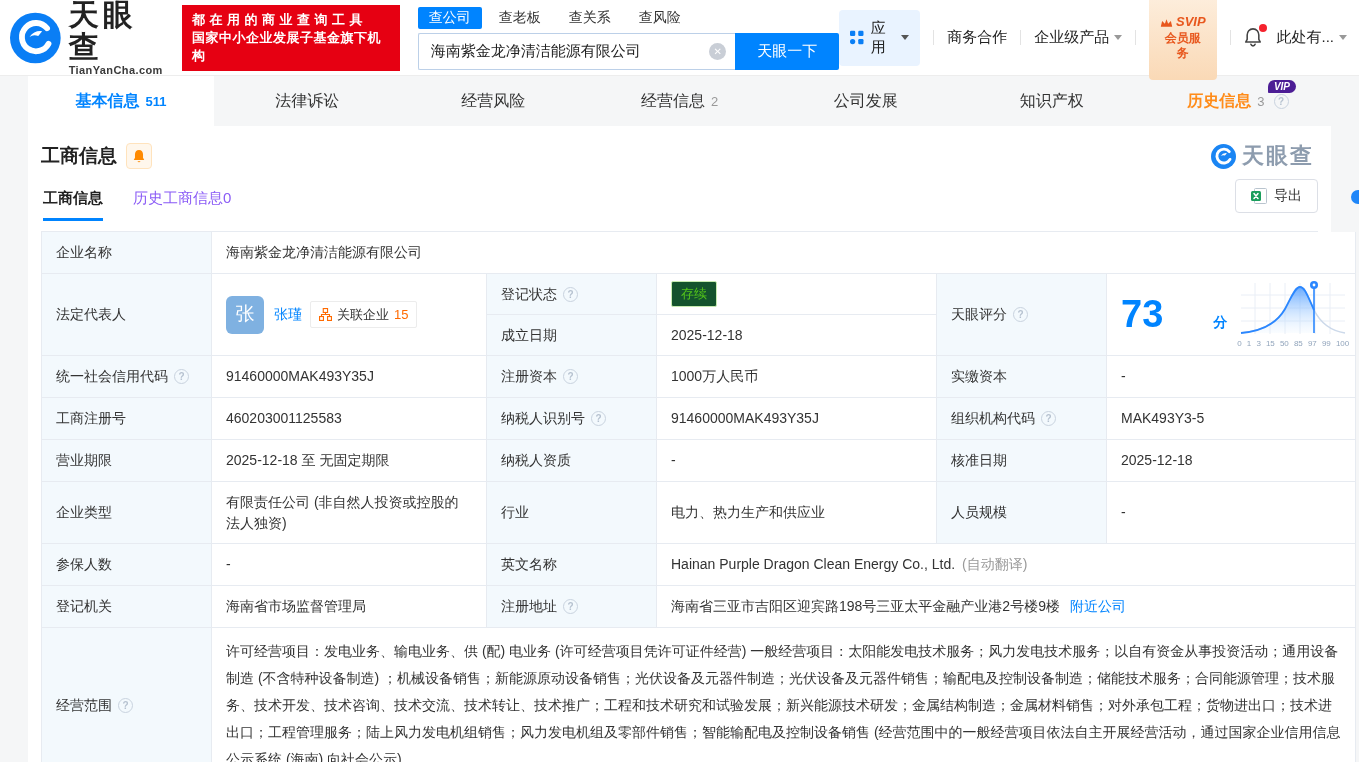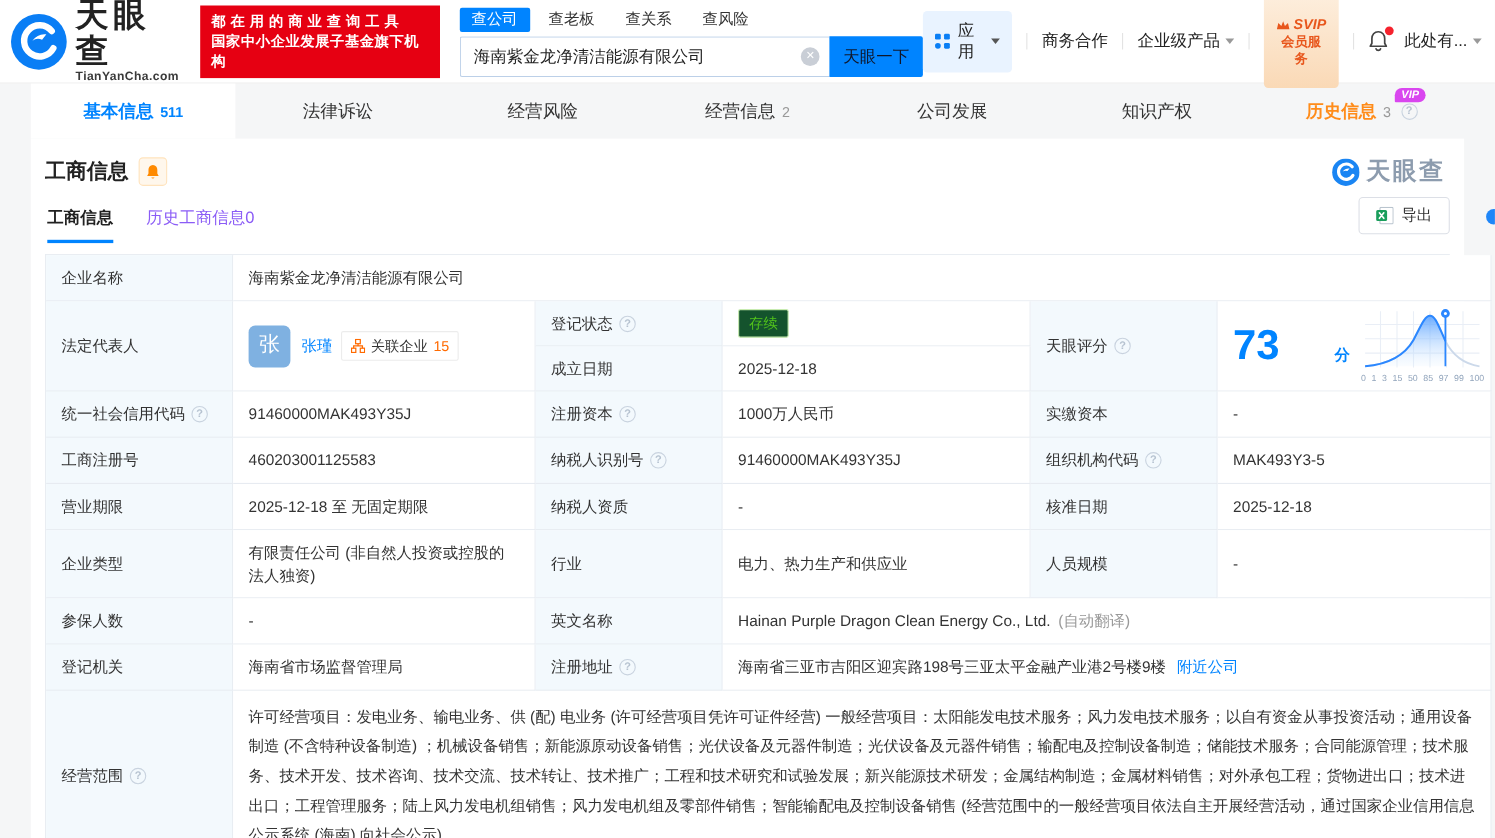--- a/index.html
+++ b/index.html
@@ -20,41 +20,41 @@
   .slogan .l1{font-size:13px; letter-spacing:4.5px; line-height:18px;}
   .slogan .l2{font-size:13px; letter-spacing:0.5px; line-height:18px;}
   .search{margin-left:18px; width:432px; align-self:center;}
   .search-tabs{display:flex; gap:6px; align-items:center; height:25px;}
   .search-tab{font-size:14px; color:#333; padding:2px 11px;}
   .search-tab.active{background:var(--blue); color:#fff; border-radius:2px;}
   .search-row{display:flex; height:37px; margin-top:2px;}
   .search-box{flex:1; display:flex; align-items:center; border:1px solid #bcd0e8; border-right:none; background:#fff; padding:0 9px 0 12px; border-radius:2px 0 0 2px;}
   .search-box input{flex:1; border:none; outline:none; font-size:15px; color:#222; font-family:inherit;}
   .clear-btn{width:17px; height:17px; border-radius:50%; background:#c9ced6; color:#fff; font-size:10px; display:flex; align-items:center; justify-content:center; flex:none;}
-  .search-btn{width:85px; background:var(--blue); color:#0f172a; font-size:15px; border:none; border-radius:0 2px 2px 0; font-family:inherit;}
+  .search-btn{width:104px; background:var(--blue); color:#ffffff; font-size:15px; border:none; border-radius:0 2px 2px 0; font-family:inherit;}
   .top-right{margin-left:auto; display:flex; align-items:center; gap:13px; padding-right:12px;}
   .apps-pill{display:flex; align-items:center; gap:7px; background:#e9f3ff; border-radius:4px; padding:9px 11px; font-size:15px; color:#222;}
   .vdiv{width:1px; height:15px; background:#e3e3e3;}
   .nav-link{font-size:15px; color:#222; display:flex; align-items:center; gap:5px; white-space:nowrap;}
   .caret{width:0; height:0; border-left:4px solid transparent; border-right:4px solid transparent; border-top:5px solid #999; display:inline-block;}
   .caret.dark{border-top-color:#555;}
   .svip{background:linear-gradient(180deg,#fdeedd,#fad9b6); border-radius:4px; padding:19px 11px; text-align:center; color:#e8571d; font-weight:bold; line-height:1.25;}
   .svip .l1{font-size:13px; font-style:italic; display:flex; align-items:center; gap:3px; justify-content:center;}
   .svip .l2{font-size:12px; font-style:normal;}
   .bell-wrap{position:relative; display:flex;}
   .red-dot{position:absolute; top:-3px; right:-4px; width:8px; height:8px; border-radius:50%; background:#f5222d;}
 
   
   .main-tabs{height:50px; display:flex; padding:0 28px; background:#f5f6f7;}
   .main-tab{flex:1; display:flex; align-items:center; justify-content:center; font-size:16px; color:#333; gap:3px; position:relative;}
   .main-tab.active{background:#fff; color:var(--blue); font-weight:bold;}
   .tab-count{font-size:13px; color:var(--blue); margin-left:3px;}
   .tab-count.gray{color:#999; font-weight:normal;}
   .main-tab.history{color:#ff8c1a; font-weight:bold;}
-  .vip-tag{position:absolute; top:4px; left:calc(50% + 30px); background:#d946ef; color:#fff; font-size:10px; font-weight:bold; font-style:italic; padding:1px 6px; border-radius:7px 7px 7px 1px;}
+  .vip-tag{position:absolute; top:4px; left:calc(50% + 30px); background:#4c1d95; color:#fff; font-size:10px; font-weight:bold; font-style:italic; padding:1px 6px; border-radius:7px 7px 7px 1px;}
 
   
   .card{margin:0 28px; background:#fff; min-height:636px; padding:15px 13px 0; position:relative;}
   .sec-head{display:flex; justify-content:space-between; align-items:center;}
   .sec-title-wrap{display:flex; gap:9px; align-items:center;}
   .sec-title{font-size:19px; font-weight:bold; color:#222;}
   .monitor{width:26px; height:26px; background:#fff7ec; border:1px solid #ffe3bd; border-radius:4px; display:flex; align-items:center; justify-content:center;}
   .watermark{display:flex; align-items:center; gap:6px; padding-right:4px;}
   .wm-text{font-size:22px; font-weight:bold; color:#8d9cae; letter-spacing:2px;}
   .sec-sub{display:flex; justify-content:space-between; align-items:flex-end; margin-top:8px;}

